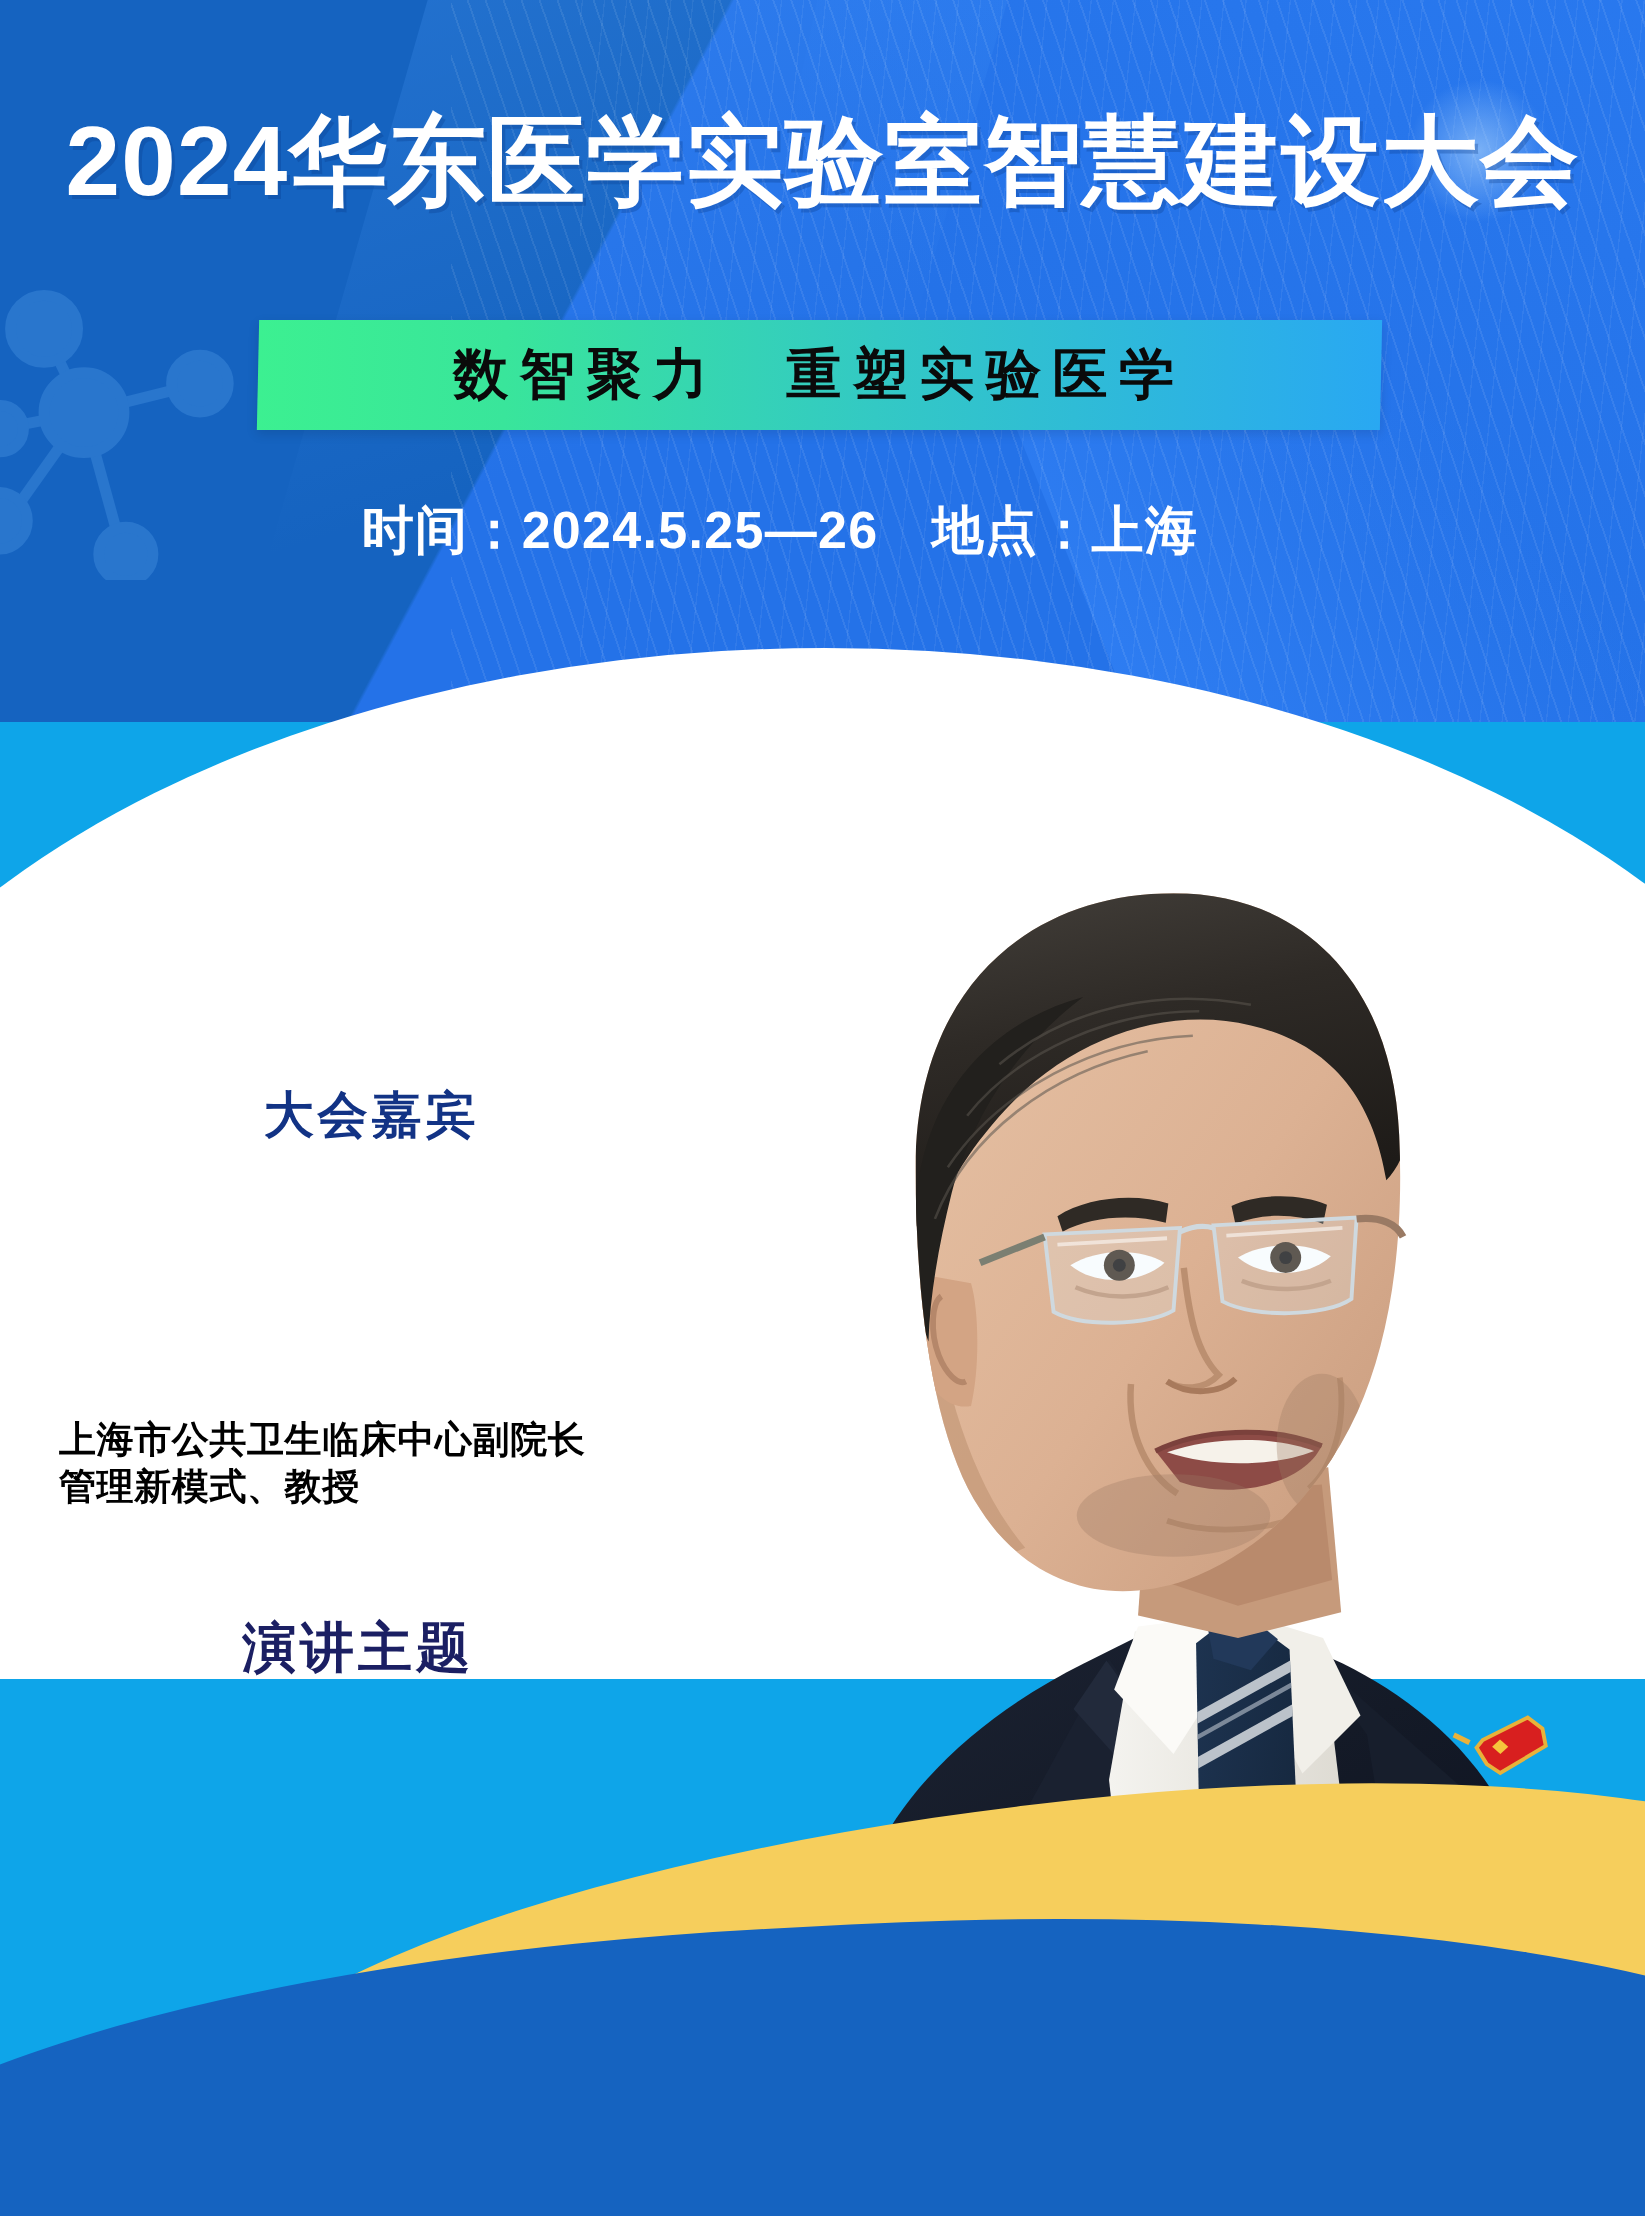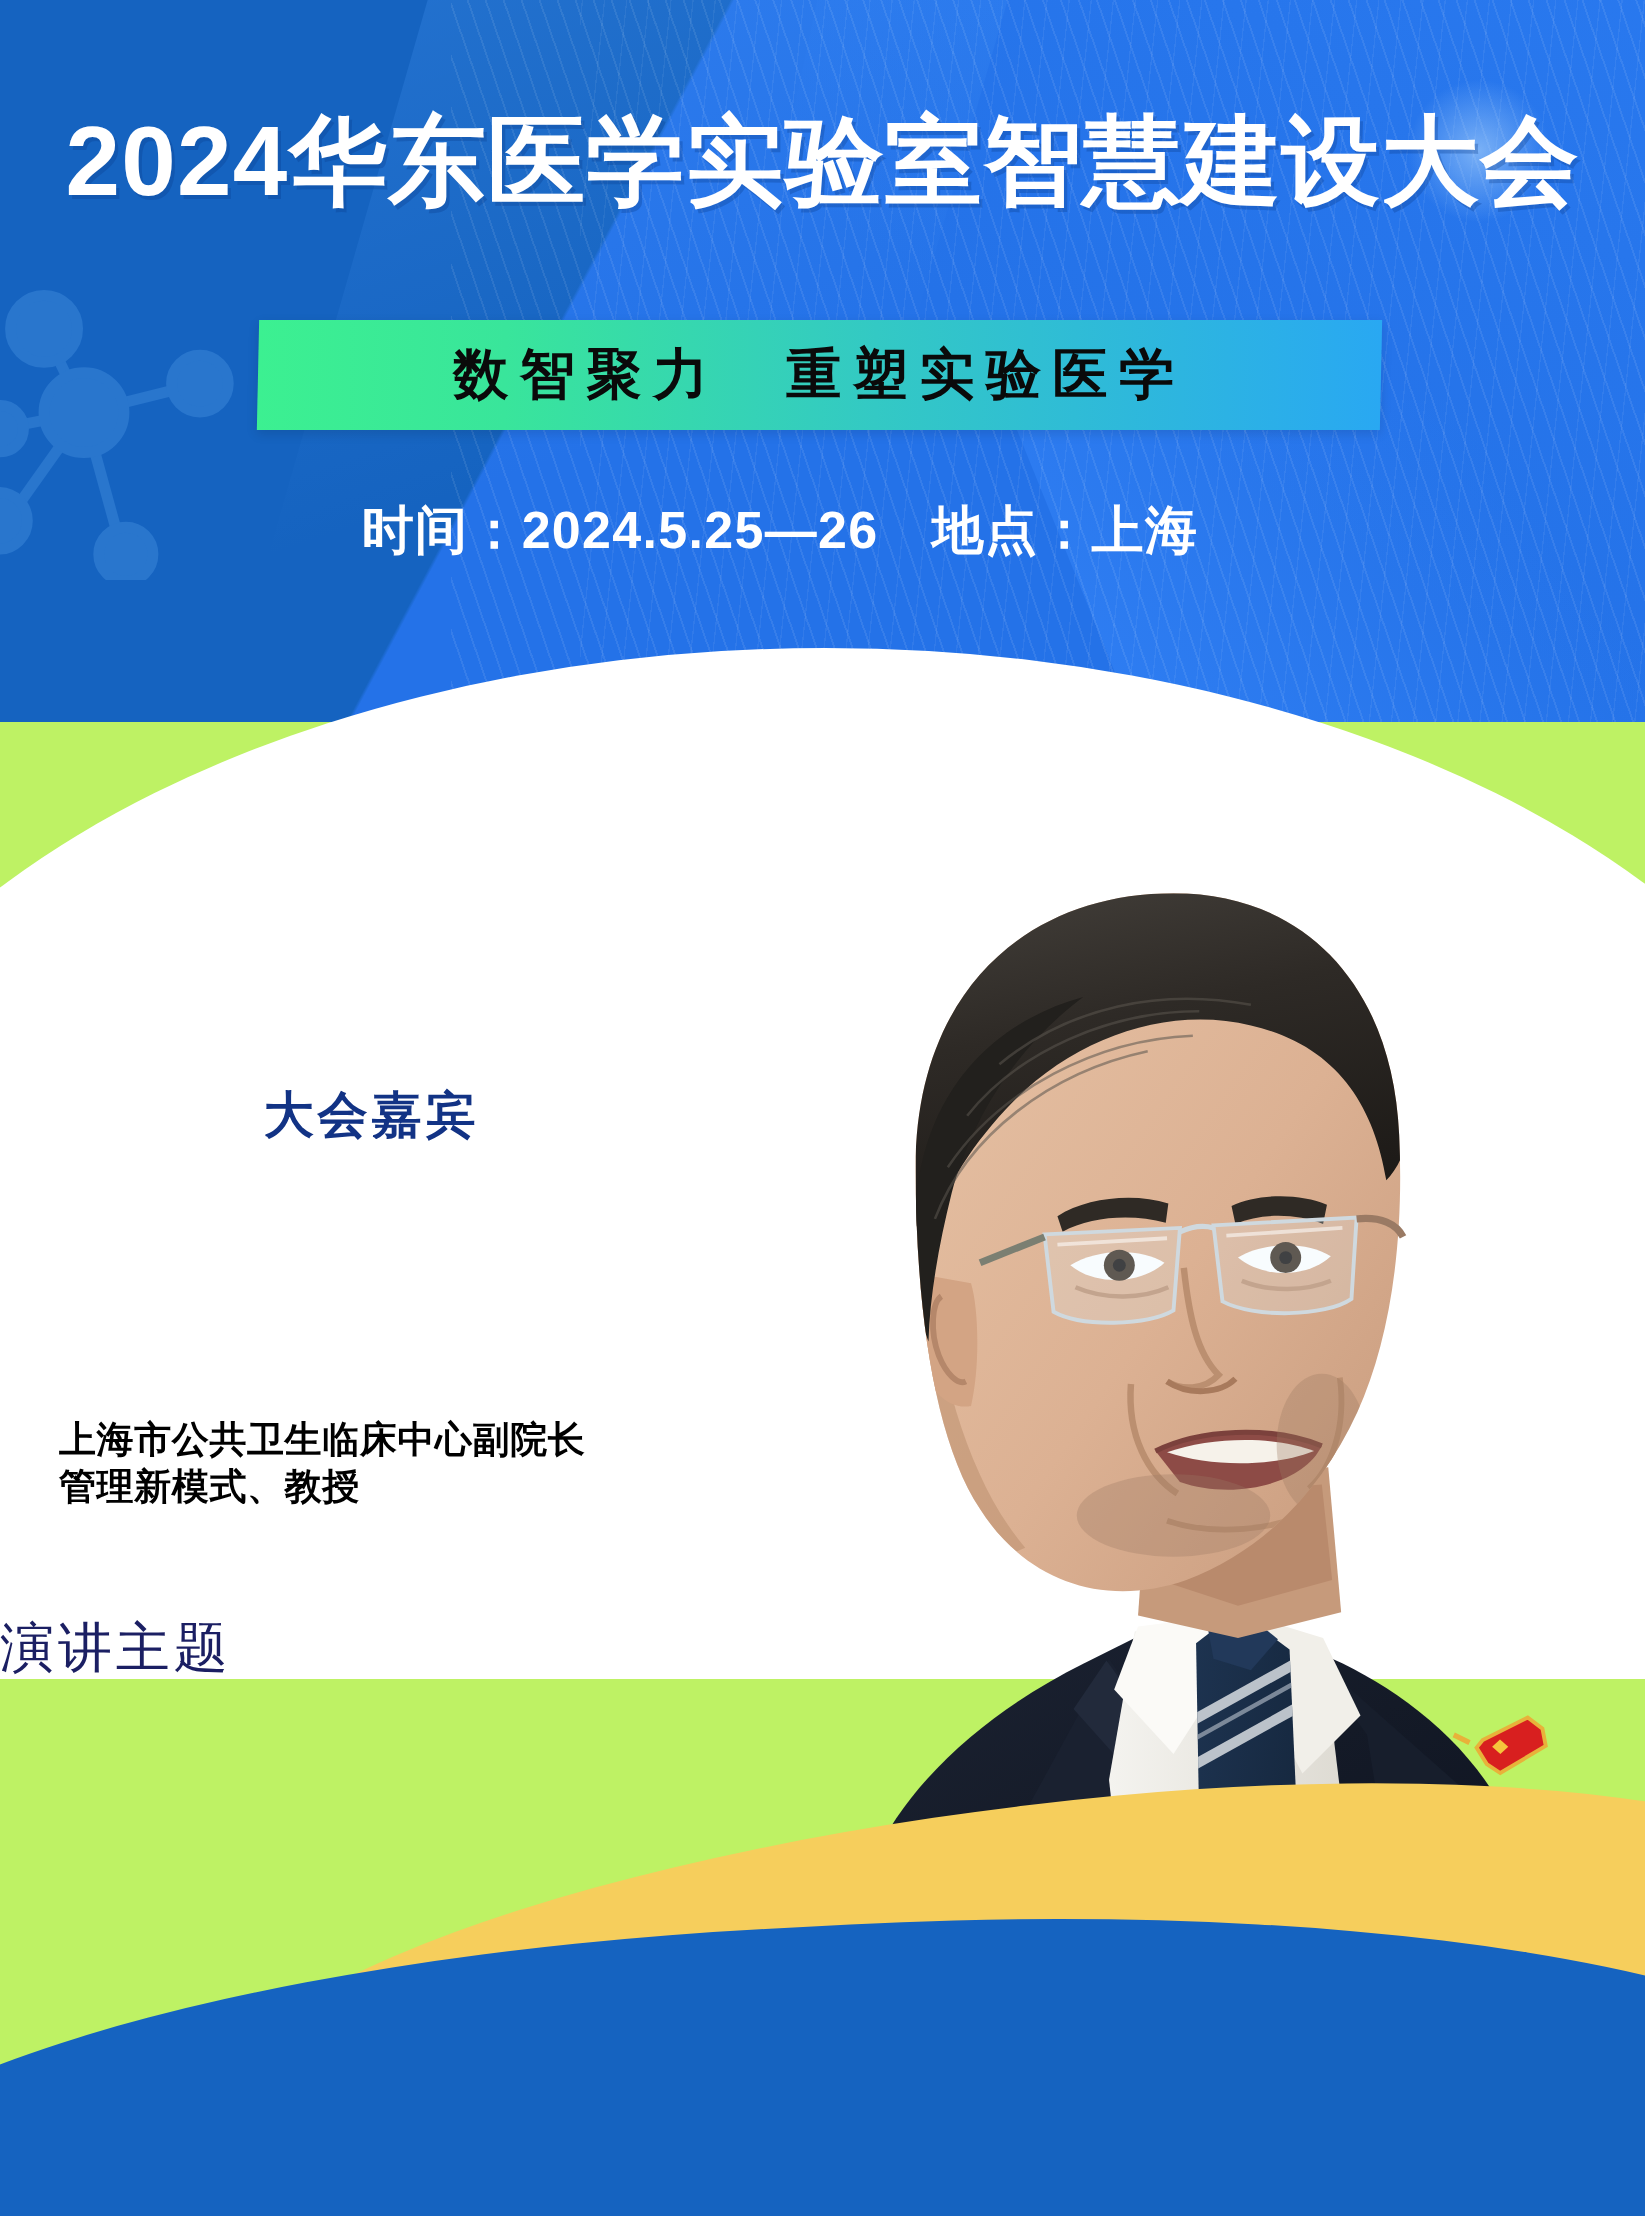--- a/index.html
+++ b/index.html
@@ -4,21 +4,21 @@
 <title>Conference Poster</title>
 <style>
   html,body{margin:0;padding:0;background:#ffffff;}
   body{font-family:"Liberation Sans","DejaVu Sans",sans-serif;}
 
   .poster{
     position:relative;
     width:1645px;
     height:2216px;
     overflow:hidden;
-    background:#bef264;
+    background:#0ea5e9;
   }
 
   
   .header{
     position:absolute;
     left:0; top:0;
     width:1645px; height:722px;
     background:#1563c0;
     overflow:hidden;
   }
@@ -135,21 +135,22 @@
   .guest-titles{
     position:absolute;
     left:59px; top:1416px; width:683px;
     font-size:37px; font-weight:bold; color:#000000;
     line-height:1.28;
     letter-spacing:0.6px;
   }
   .topic-label{
     position:absolute;
     left:0; top:1612px; width:716px;
-    font-size:54px; font-weight:normal; color:#1b1f63;
+    text-align:center;
+    font-size:54px; font-weight:bold; color:#1b1f63;
     letter-spacing:3.9px;
   }
   .topic-text{
     position:absolute;
     left:59px; top:1725px; width:703px;
     font-size:37px; font-weight:bold; color:#000000;
     line-height:1.3;
     letter-spacing:0.6px;
   }
 

